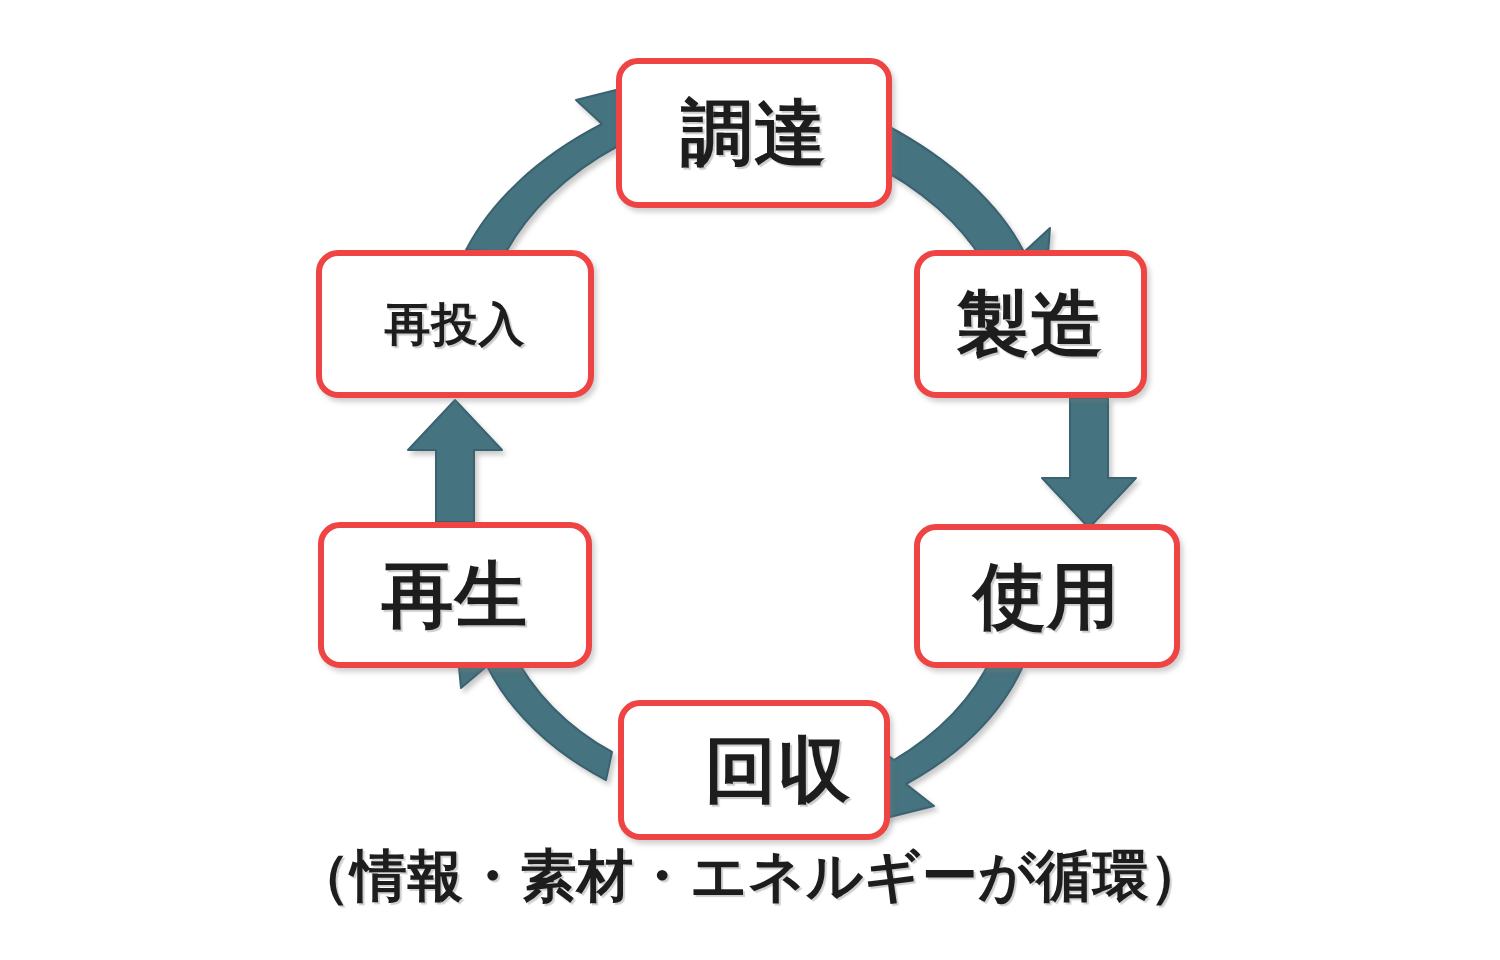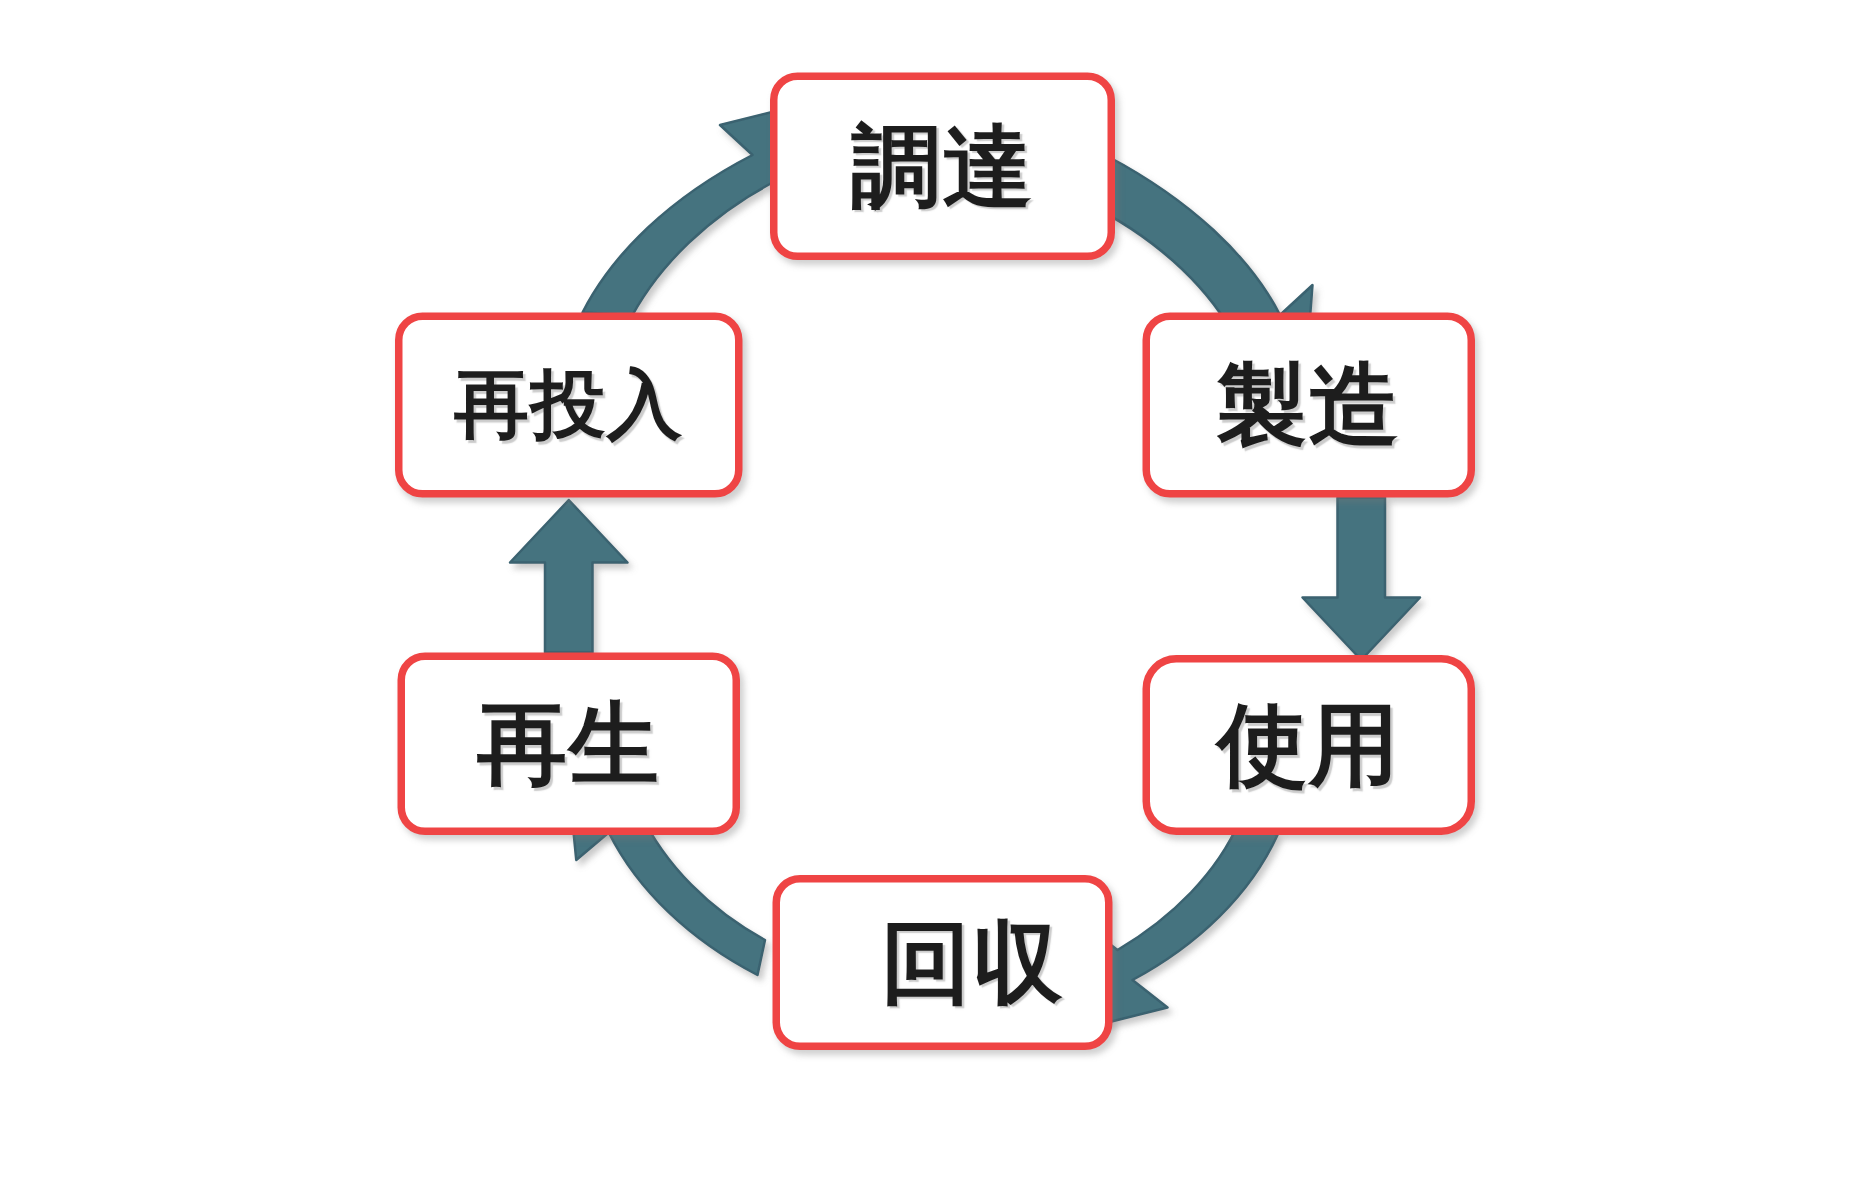--- a/index.html
+++ b/index.html
@@ -39,25 +39,25 @@
   .node-label {
     color: #1d1d1d;
     font-size: 72px;
     font-weight: 700;
     line-height: 1;
     letter-spacing: 0.02em;
     white-space: nowrap;
     text-shadow: 2px 2px 1px rgba(160,160,160,0.55);
   }
   .node-label.small {
-    font-size: 60px;
+    font-size: 46px;
   }
   #node-0 { left: 616px; top: 58px;  width: 276px; height: 150px; }
-  #node-1 { left: 914px; top: 250px; width: 266px; height: 148px; text-align: center; }
-  #node-2 { left: 914px; top: 524px; width: 266px; height: 144px; border-radius: 27px; }
+  #node-1 { left: 914px; top: 250px; width: 233px; height: 148px; text-align: center; }
+  #node-2 { left: 914px; top: 524px; width: 266px; height: 144px; }
   #node-3 { left: 618px; top: 700px; width: 272px; height: 140px; padding-left: 48px; }
   #node-4 { left: 318px; top: 522px; width: 274px; height: 146px; text-align: center; }
   #node-5 { left: 316px; top: 250px; width: 278px; height: 148px; }
 
   #caption {
     position: absolute;
     left: 0;
     top: 845px;
     width: 1500px;
     text-align: center;
@@ -160,14 +160,17 @@
   </div>
 
   <div class="node-box" id="node-4">
     <span class="node-label">再生</span>
   </div>
 
   <div class="node-box" id="node-5">
     <span class="node-label small">再投入</span>
   </div>
 
+  <div id="caption">
+    <span class="caption-text">（情報・素材・エネルギーが循環）</span>
+  </div>
 
 </div>
 
 </body></html>

